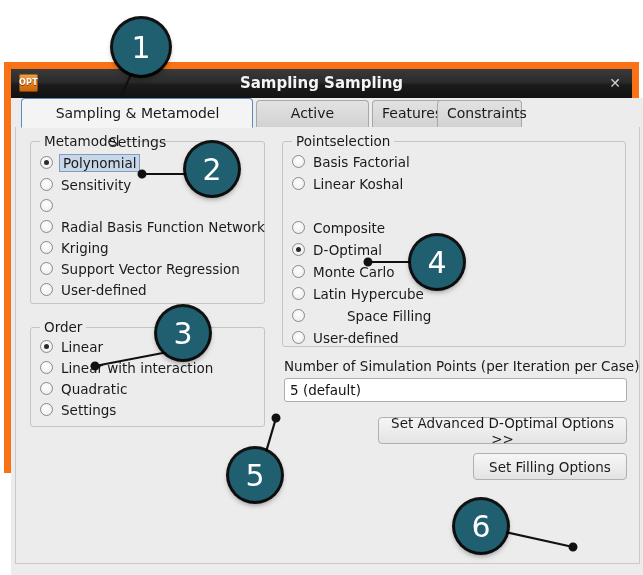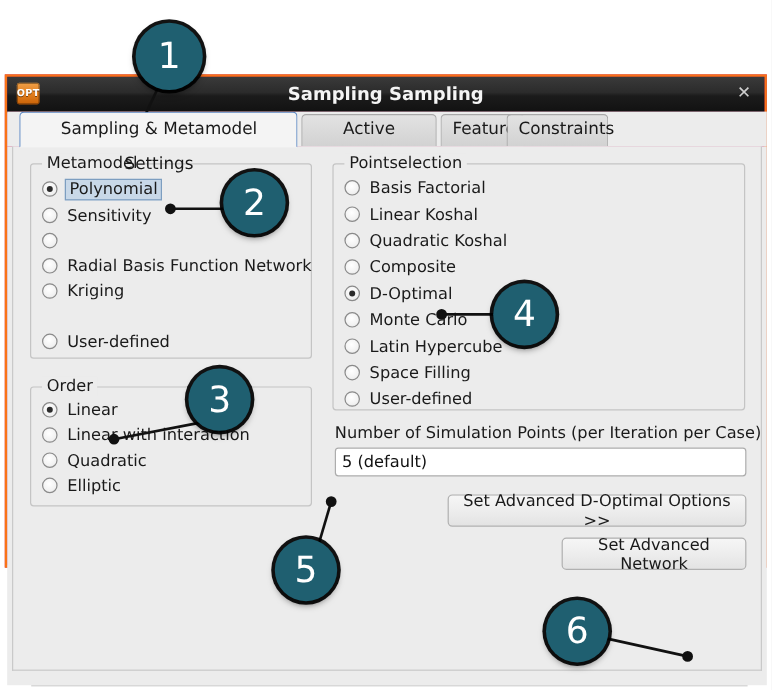--- a/index.html
+++ b/index.html
@@ -7,22 +7,22 @@
     width:643px;height:575px;overflow:hidden;
     background:#ffffff;
     font-family:"DejaVu Sans","Liberation Sans",sans-serif;
     -webkit-font-smoothing:antialiased;
   }
   #root{position:relative;width:643px;height:575px;}
 
   
   .window{
     position:absolute;left:4px;top:62px;width:635px;height:411px;
-    background:#be185d;
-    border:2px solid #f97316;
+    background:#0369a1;
+    border:7px solid #f97316;
     box-sizing:border-box;
   }
   .titlebar{
     position:relative;height:29px;
     background:linear-gradient(to bottom,#3a3a3a 0%,#2b2b2b 45%,#1b1b1b 55%,#121212 100%);
     border-bottom:1px solid #000;
   }
   .title-text{
     position:absolute;left:0;right:0;top:0;height:29px;line-height:29px;
     text-align:center;color:#f4f4f4;font-size:15px;font-weight:bold;
@@ -156,21 +156,21 @@
         <span>OPT</span>
       </div>
       <div class="title-text">Sampling Sampling</div>
       <div class="close-btn">✕</div>
     </div>
 
     <div class="tabstrip">
       <div class="tab active" style="left:10px;width:232px;">Sampling &amp; Metamodel Settings</div>
       <div class="tab" style="left:245px;width:113px;">Active Variables</div>
       <div class="tab" style="left:361px;width:70px;">Features</div>
-      <div class="tab" style="left:416px;width:85px;">Constraints</div>
+      <div class="tab" style="left:426px;width:85px;">Constraints</div>
     </div>
 
     <div class="content">
       <div class="page-panel">
 
         <div class="group" style="left:14px;top:14px;width:235px;height:163px;">
           <div class="group-title">Metamodel</div>
 
           <div class="radio-row" style="top:10px;">
             <div class="radio on"></div>
@@ -184,20 +184,24 @@
             <div class="radio"></div>
           </div>
           <div class="radio-row" style="top:74px;">
             <div class="radio"></div>
             <div class="radio-label">Radial Basis Function Network</div>
           </div>
           <div class="radio-row" style="top:95px;">
             <div class="radio"></div>
             <div class="radio-label">Kriging</div>
           </div>
+          <div class="radio-row" style="top:116px;">
+            <div class="radio"></div>
+            <div class="radio-label">Support Vector Regression</div>
+          </div>
           <div class="radio-row" style="top:137px;">
             <div class="radio"></div>
             <div class="radio-label">User-defined</div>
           </div>
         </div>
 
         <div class="group" style="left:14px;top:200px;width:235px;height:100px;">
           <div class="group-title">Order</div>
 
           <div class="radio-row" style="top:8px;">
@@ -207,72 +211,68 @@
           <div class="radio-row" style="top:29px;">
             <div class="radio"></div>
             <div class="radio-label">Linear with interaction</div>
           </div>
           <div class="radio-row" style="top:50px;">
             <div class="radio"></div>
             <div class="radio-label">Quadratic</div>
           </div>
           <div class="radio-row" style="top:71px;">
             <div class="radio"></div>
-            <div class="radio-label">Elliptic</div>
+            <div class="radio-label">Settings</div>
           </div>
         </div>
 
         <div class="group" style="left:266px;top:14px;width:344px;height:206px;">
           <div class="group-title">Pointselection</div>
 
           <div class="radio-row" style="top:9px;">
             <div class="radio"></div>
             <div class="radio-label">Basis Factorial</div>
           </div>
           <div class="radio-row" style="top:31px;">
             <div class="radio"></div>
             <div class="radio-label">Linear Koshal</div>
-          </div>
-          <div class="radio-row" style="top:53px;">
-            <div class="radio"></div>
-            <div class="radio-label">Quadratic Koshal</div>
           </div>
           <div class="radio-row" style="top:75px;">
             <div class="radio"></div>
             <div class="radio-label">Composite</div>
           </div>
           <div class="radio-row" style="top:97px;">
             <div class="radio on"></div>
             <div class="radio-label">D-Optimal</div>
           </div>
           <div class="radio-row" style="top:119px;">
             <div class="radio"></div>
             <div class="radio-label">Monte Carlo</div>
           </div>
           <div class="radio-row" style="top:141px;">
             <div class="radio"></div>
             <div class="radio-label">Latin Hypercube</div>
           </div>
-          <div class="radio-row" style="top:163px;">
+          <div class="radio-row" style="top:163px;gap:34px;">
             <div class="radio"></div>
             <div class="radio-label">Space Filling</div>
           </div>
           <div class="radio-row" style="top:185px;">
             <div class="radio"></div>
             <div class="radio-label">User-defined</div>
           </div>
         </div>
 
         <div class="field-label" style="left:268px;top:231px;">Number of Simulation Points (per Iteration per Case)</div>
 
         <div class="textfield" style="left:268px;top:251px;width:343px;height:24px;" placeholder="">5 (default)</div>
 
         <div class="btn" style="left:362px;top:290px;width:249px;height:27px;">Set Advanced D-Optimal Options &gt;&gt;</div>
 
-        <div class="btn" style="left:457px;top:326px;width:154px;height:27px;">Set Advanced Network</div>
+        <div class="btn" style="left:457px;top:326px;width:154px;height:27px;">Set Filling Options</div>
 
       </div>
 
       <div class="bottom-sep"></div>
 
     </div>
   </div>
 
   <svg class="callout-layer" width="643" height="575">
     <g stroke="#111111" stroke-width="2.2" fill="#111111">

